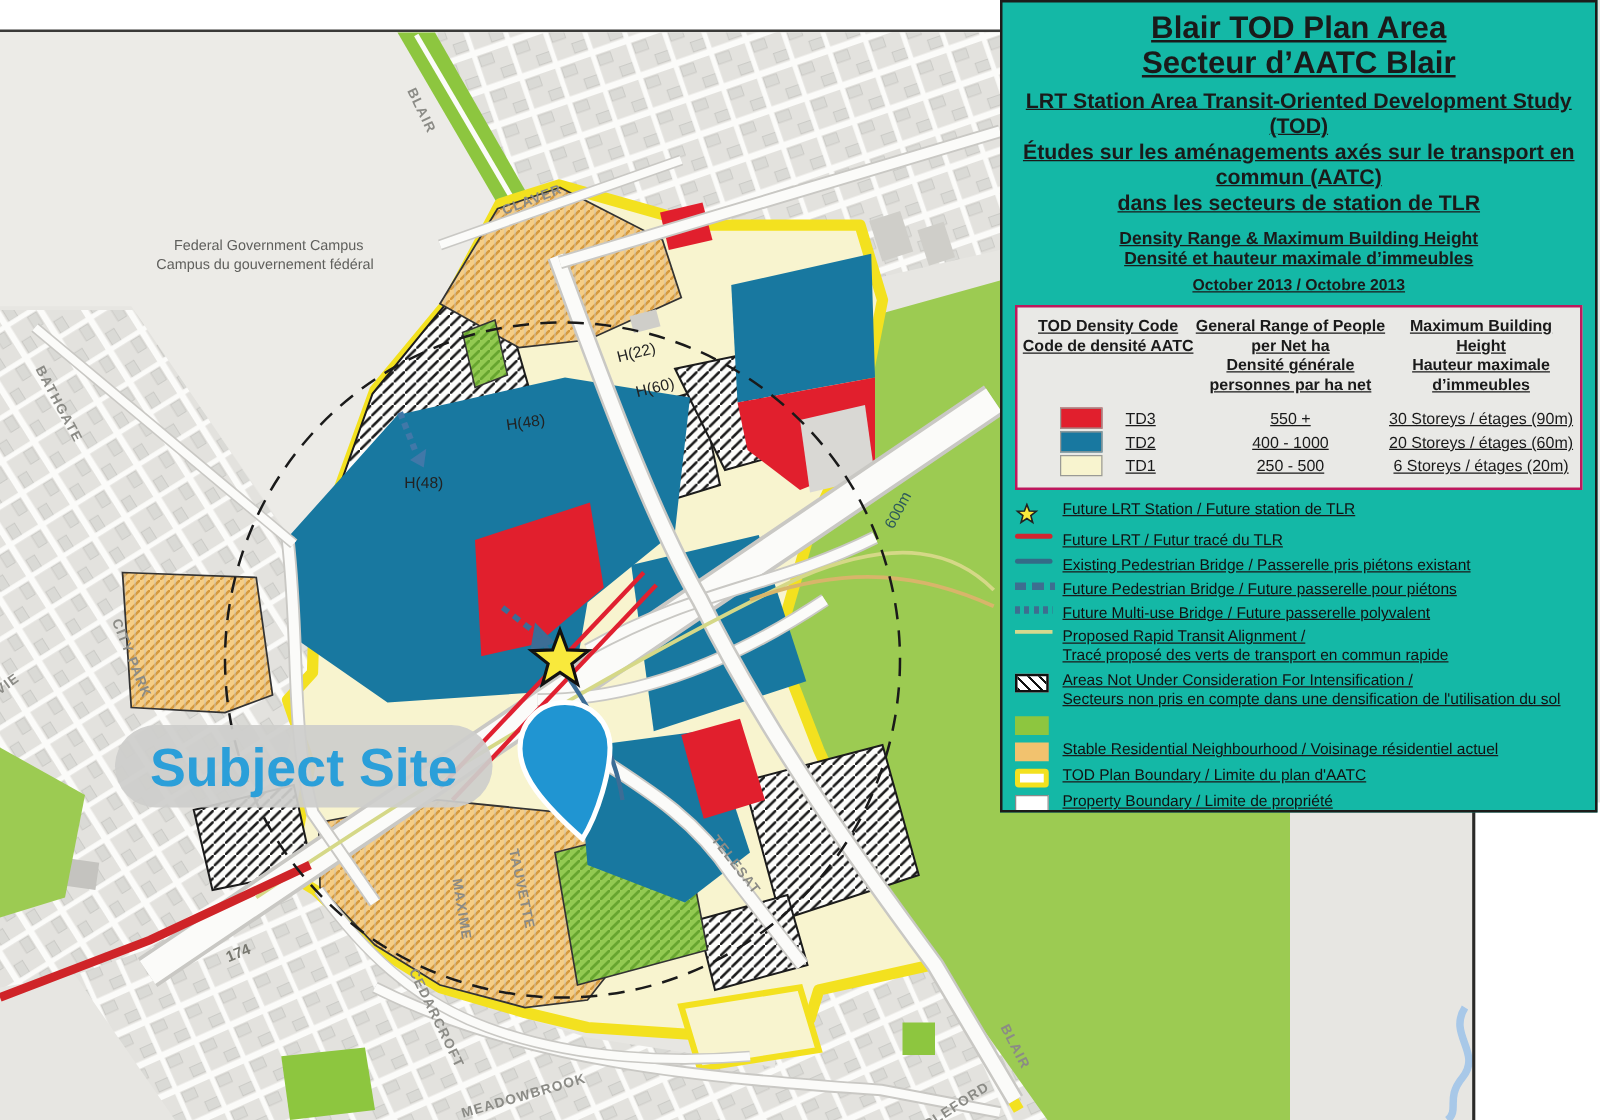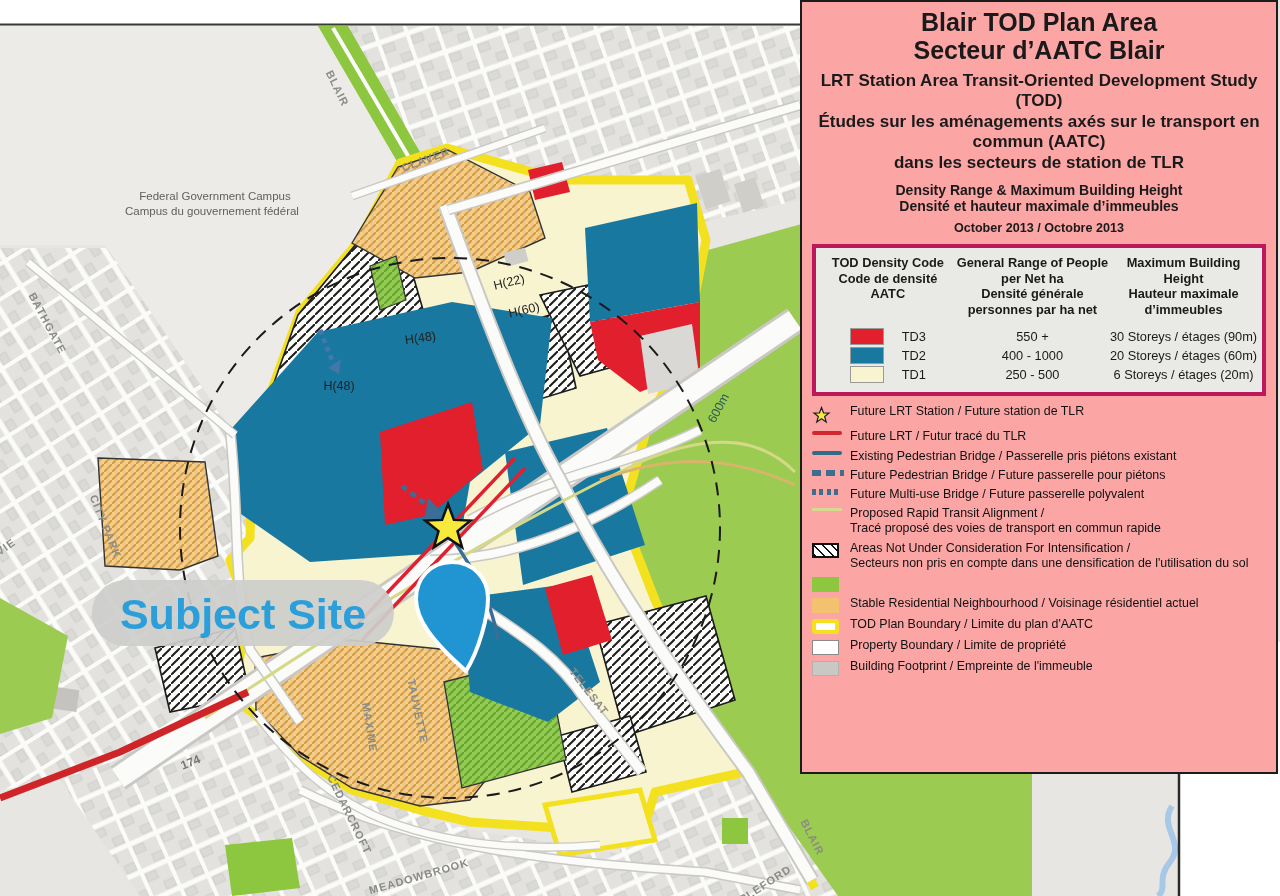--- a/index.html
+++ b/index.html
@@ -3,27 +3,27 @@
 <meta charset="utf-8">
 <style>
   html,body{margin:0;padding:0;background:#ffffff;}
   #stage{position:relative;width:1280px;height:896px;overflow:hidden;background:#fff;
          font-family:"Liberation Sans", sans-serif;}
   #mapsvg{position:absolute;left:0;top:0;}
   .slabel{fill:#8b8b86;font-size:11px;letter-spacing:1px;font-weight:bold;}
   .hlabel{fill:#222;font-size:12.5px;}
   .clabel{fill:#5f5f5c;font-size:11.5px;}
   
-  #legend{position:absolute;left:800px;top:0;width:478px;height:774px;background:#fca5a5;
-          border:2px solid #1c1c1a;box-sizing:border-box;padding:6px 10px 4px 10px;overflow:hidden;color:#1a1a1a;}
+  #legend{position:absolute;left:800px;top:0;width:478px;height:650px;background:#14b8a6;
+          border:2px solid #1c1c1a;box-sizing:border-box;padding:6px 10px 4px 10px;overflow:hidden;color:#1a1a1a;text-decoration:underline;}
   .t1{font-size:25px;font-weight:bold;text-align:center;line-height:1.12;}
   .sub{font-size:17px;font-weight:bold;text-align:center;line-height:1.2;margin-top:7px;}
   .head{font-size:14px;font-weight:bold;text-align:center;line-height:1.15;margin-top:9px;}
   .date{font-size:12.6px;font-weight:bold;text-align:center;margin-top:7px;}
-  .dtable{margin-top:9px;background:#e9e9e6;border:4px solid #be185d;padding:7px 4px 9px 4px;}
+  .dtable{margin-top:9px;background:#e9e9e6;border:2px solid #be185d;padding:7px 4px 9px 4px;}
   .dhead,.drow{display:grid;grid-template-columns:31% 35% 34%;}
   .dhead .dcell{font-weight:bold;font-size:12.8px;text-align:center;line-height:1.22;}
   .drow{margin-top:2px;}
   .drow .dcell{font-size:12.8px;text-align:center;line-height:1.35;}
   .drow .code{display:flex;align-items:center;justify-content:center;gap:18px;}
   .dsw{display:inline-block;width:32px;height:15px;border:1px solid #9a9a96;}
   .drowgap{height:8px;}
   .items{margin-top:8px;}
   .li{display:flex;align-items:flex-start;margin-bottom:4.1px;}
   .sym{flex:0 0 38px;display:flex;align-items:center;justify-content:flex-start;padding-top:2px;}
@@ -306,21 +306,21 @@
     <div class="li">
       <span class="sym">
             <span class="ldot"></span>
           </span>
       <span class="lt">Future Multi-use Bridge / Future passerelle polyvalent</span>
     </div>
     <div class="li">
       <span class="sym">
             <span class="lthin"></span>
           </span>
-      <span class="lt"><span>Proposed Rapid Transit Alignment /</span><br><span>Tracé proposé des voies de transport en commun rapide</span></span>
+      <span class="lt"><span>Proposed Rapid Transit Alignment /</span><br><span>Tracé proposé des verts de transport en commun rapide</span></span>
     </div>
     <div class="li">
       <span class="sym">
             <span class="box hatch"></span>
           </span>
       <span class="lt"><span>Areas Not Under Consideration For Intensification /</span><br><span>Secteurs non pris en compte dans une densification de l'utilisation du sol</span></span>
     </div>
     <div class="li">
       <span class="sym">
             <span class="box green"></span>

